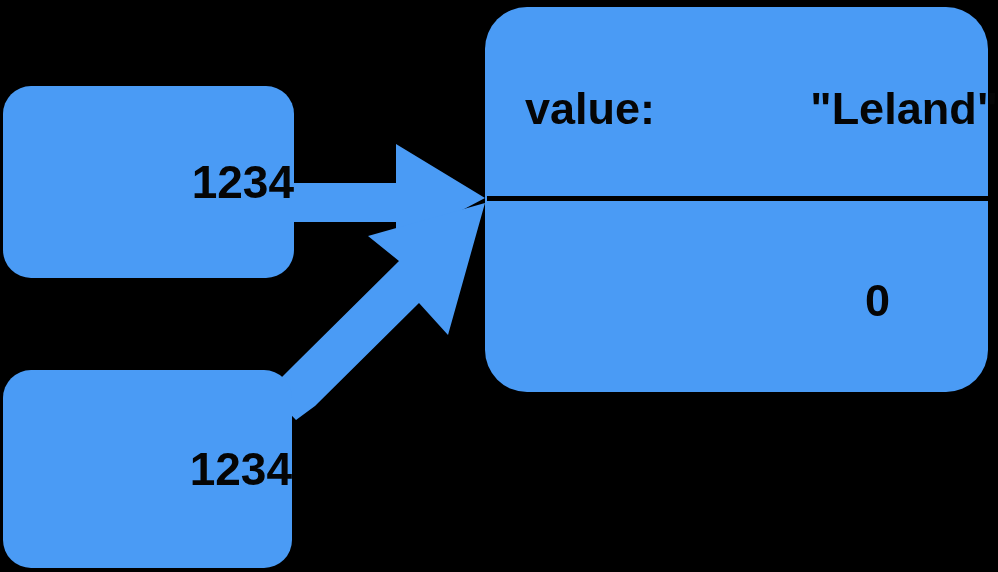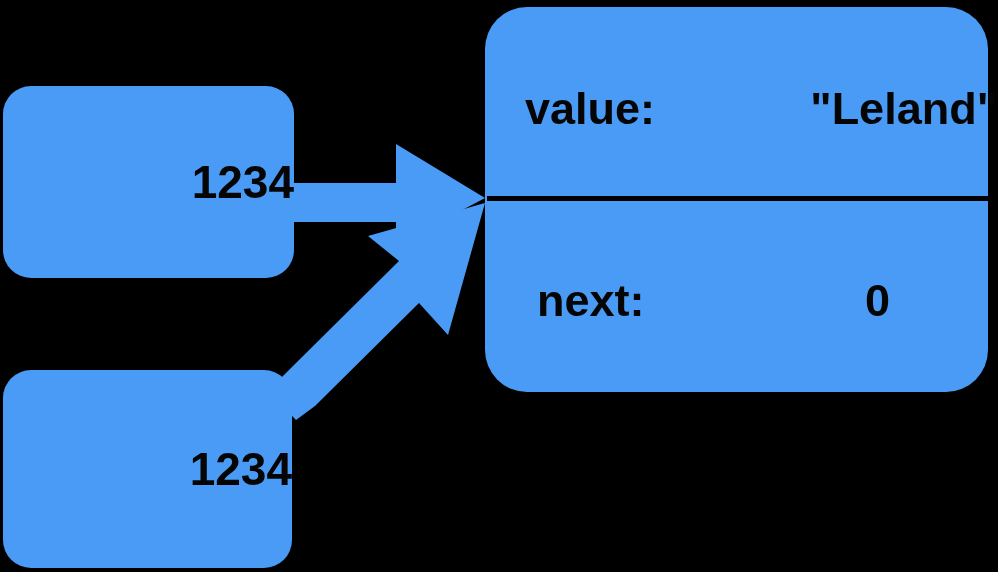--- a/index.html
+++ b/index.html
@@ -128,19 +128,18 @@
   <div id="node">
 
     <div class="node-row" id="node-row-value">
       <span class="field-key" id="value-key">value:</span>
       <span class="field-val" id="value-val">"Leland"</span>
     </div>
 
     <div id="node-divider"></div>
 
     <div class="node-row" id="node-row-next">
-      <span class="field-key" id="next-key">next:</span>
       <span class="field-val" id="next-val">0</span>
     </div>
 
   </div>
 
 </div>
 
 </body></html>

